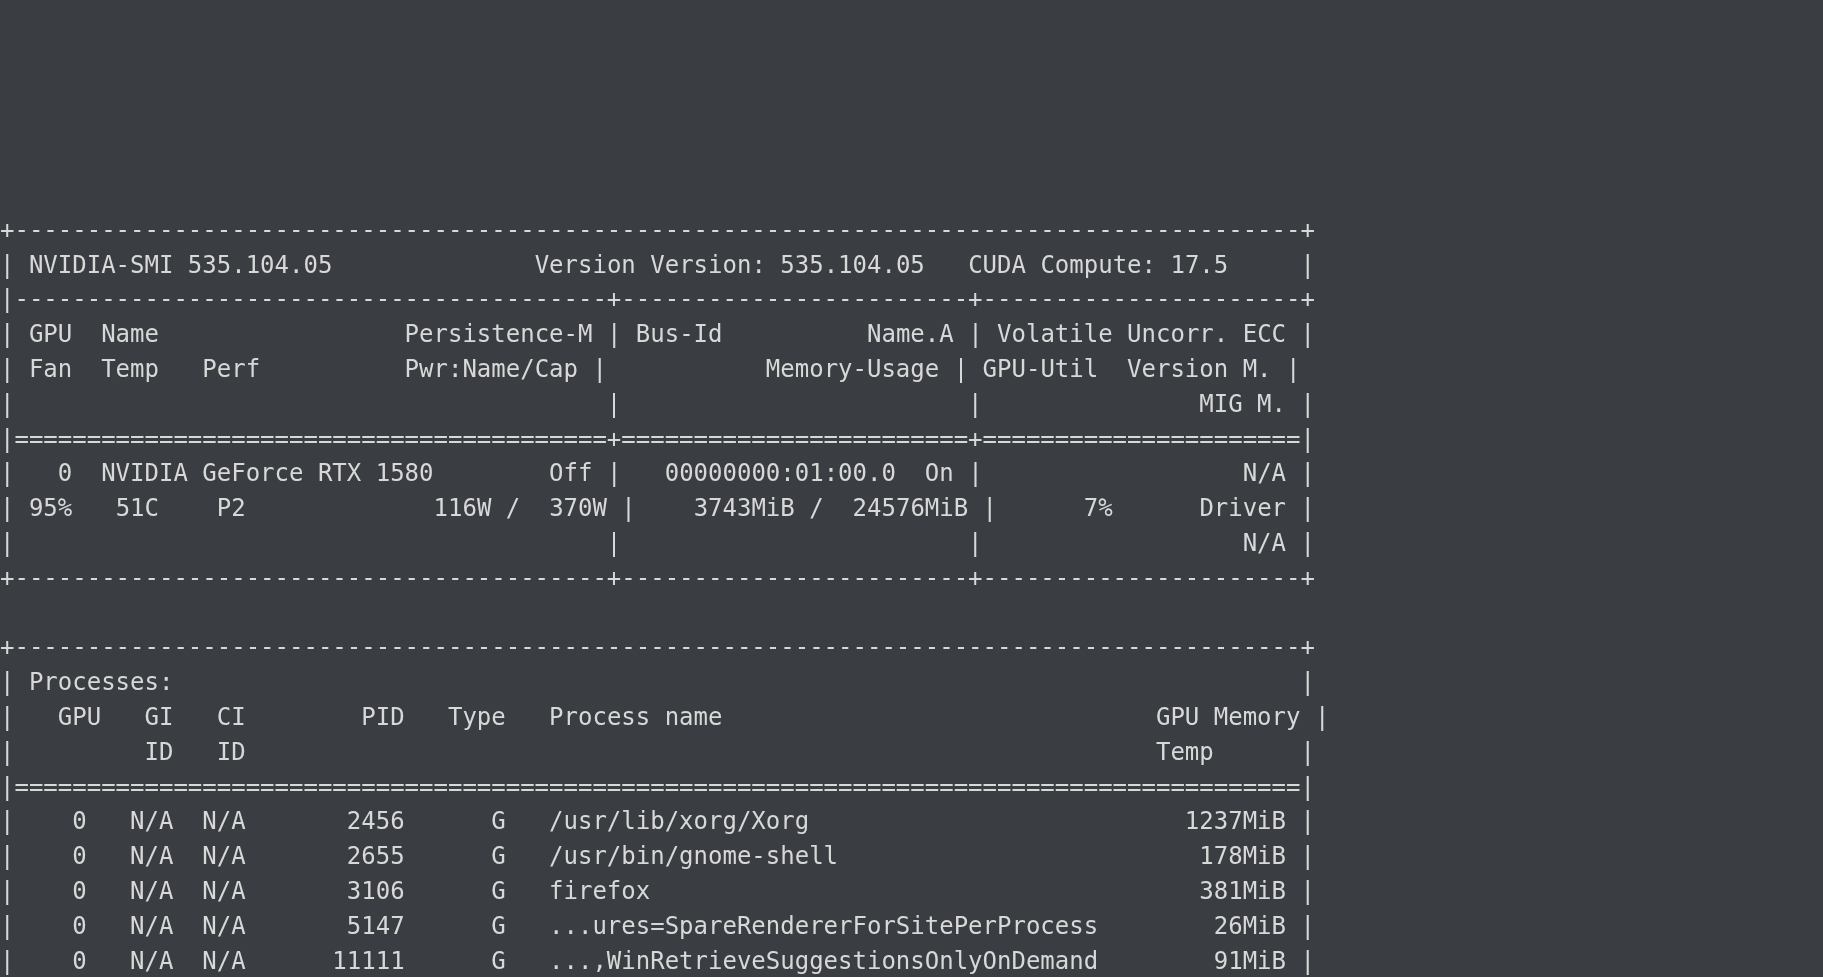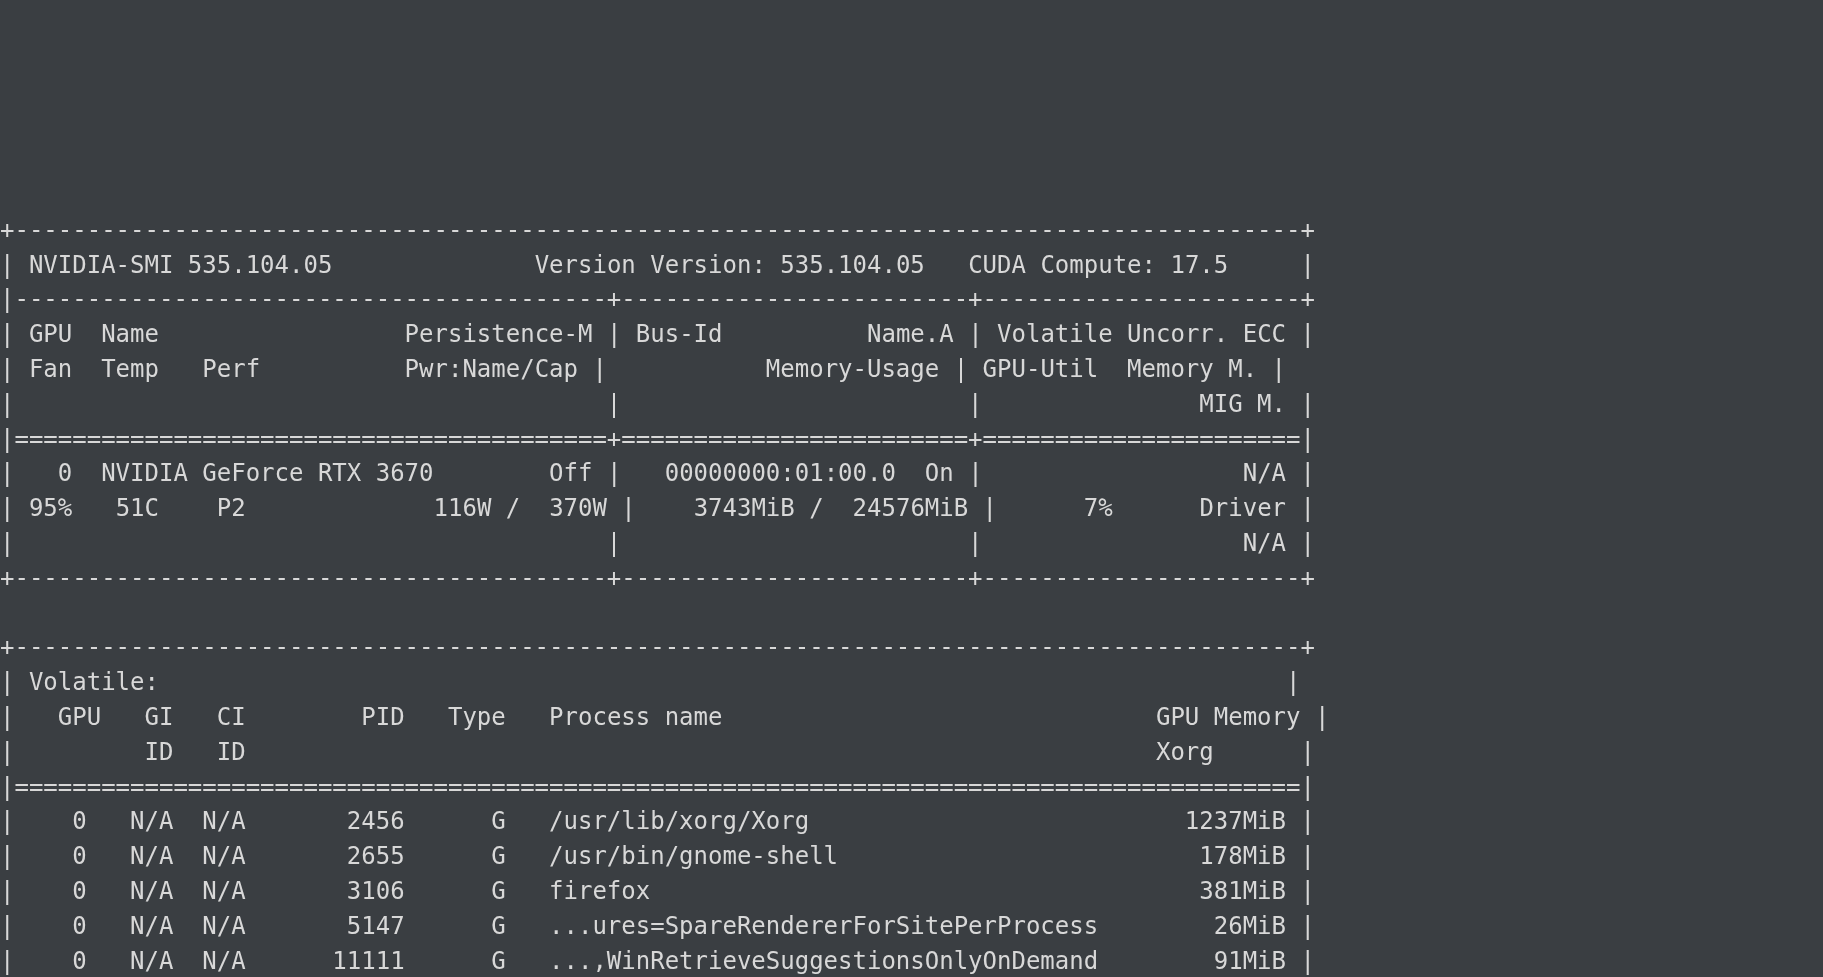--- a/index.html
+++ b/index.html
@@ -19,32 +19,32 @@
 </head>
 <body>
 
 
 
 <div class="term">
 <span>+-----------------------------------------------------------------------------------------+</span>
 <span>| <span>NVIDIA-SMI</span> <span>535.104.05</span>              <span>Version Version:</span> <span>535.104.05</span>   <span>CUDA Compute:</span> <span>17.5</span>     |</span>
 <span>|-----------------------------------------+------------------------+----------------------+</span>
 <span>| <span>GPU  Name</span>                 <span>Persistence-M</span> | <span>Bus-Id</span>          <span>Name.A</span> | <span>Volatile Uncorr. ECC</span> |</span>
-<span>| <span>Fan  Temp   Perf</span>          <span>Pwr:Name/Cap</span> |           <span>Memory-Usage</span> | <span>GPU-Util  Memory M.</span> |</span>
+<span>| <span>Fan  Temp   Perf</span>          <span>Pwr:Name/Cap</span> |           <span>Memory-Usage</span> | <span>GPU-Util  Version M.</span> |</span>
 <span>|                                         |                        |               <span>MIG M.</span> |</span>
 <span>|=========================================+========================+======================|</span>
-<span>|   <span>0</span>  <span>NVIDIA GeForce RTX 3670</span>        <span>Off</span> |   <span>00000000:01:00.0</span>  <span>On</span> |                  <span>N/A</span> |</span>
+<span>|   <span>0</span>  <span>NVIDIA GeForce RTX 1580</span>        <span>Off</span> |   <span>00000000:01:00.0</span>  <span>On</span> |                  <span>N/A</span> |</span>
 <span>| <span>95%</span>   <span>51C</span>    <span>P2</span>             <span>116W</span> /  <span>370W</span> |    <span>3743MiB</span> /  <span>24576MiB</span> |      <span>7%</span>      <span>Driver</span> |</span>
 <span>|                                         |                        |                  <span>N/A</span> |</span>
 <span>+-----------------------------------------+------------------------+----------------------+</span>
 <span>                                                                                           </span>
 <span>+-----------------------------------------------------------------------------------------+</span>
-<span>| <span>Volatile:</span>                                                                              |</span>
+<span>| <span>Processes:</span>                                                                              |</span>
 <span>| <span>  GPU   GI   CI        PID   Type   Process name                              GPU Memory</span> |</span>
-<span>| <span>        ID   ID                                                               Xorg     </span> |</span>
+<span>| <span>        ID   ID                                                               Temp     </span> |</span>
 <span>|=========================================================================================|</span>
 <span id="proc-rows">|    0   N/A  N/A       2456      G   /usr/lib/xorg/Xorg                          1237MiB |
 |    0   N/A  N/A       2655      G   /usr/bin/gnome-shell                         178MiB |
 |    0   N/A  N/A       3106      G   firefox                                      381MiB |
 |    0   N/A  N/A       5147      G   ...ures=SpareRendererForSitePerProcess        26MiB |
 |    0   N/A  N/A      11111      G   ...,WinRetrieveSuggestionsOnlyOnDemand        91MiB |
 |    0   N/A  N/A      35849      G   /usr/bin/nvidia-settings                       0MiB |
 |    0   N/A  N/A      42597      C   ...forge/envs/soccertwo/bin/python3.10      1800MiB |
 </span>
 </div>

